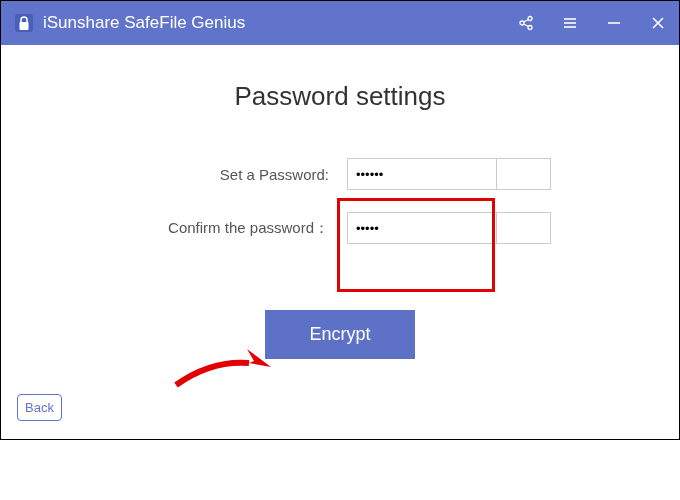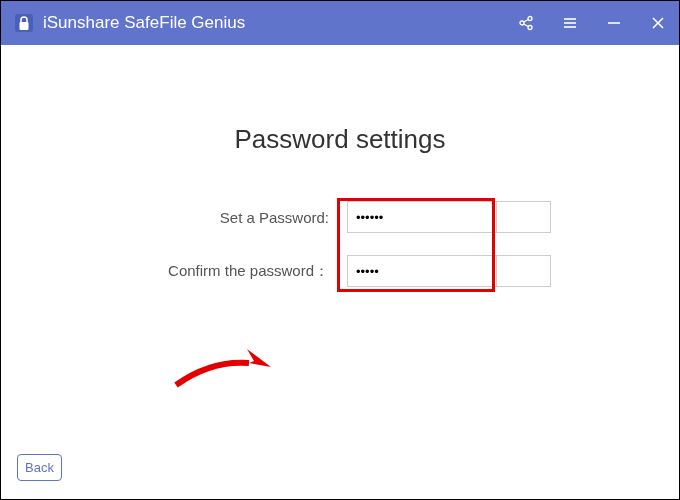--- a/index.html
+++ b/index.html
@@ -1,19 +1,19 @@
 <!DOCTYPE html>
 <html><head>
   <meta charset="utf-8">
   <style>
     * { box-sizing: border-box; margin: 0; padding: 0; }
     body { font-family: -apple-system, BlinkMacSystemFont, "Segoe UI", Arial, sans-serif; background: #fff; }
     .window {
       width: 680px;
-      height: 500px;
+      height: 440px;
       border: 1px solid #000;
       position: relative;
       background: #fff;
     }
     .titlebar {
       height: 44px;
       background: #6174cc;
       color: #fff;
       display: flex;
       align-items: center;
@@ -54,21 +54,20 @@
     .content {
       padding: 36px 60px 0;
       text-align: center;
       position: relative;
     }
     .heading {
       font-size: 26px;
       color: #333;
       font-weight: 400;
       margin-bottom: 46px;
-      margin-top: 43px;
     }
     .form-row {
       display: flex;
       align-items: center;
       justify-content: center;
       margin-bottom: 22px;
       gap: 18px;
     }
     .form-label {
       width: 200px;
@@ -194,20 +193,21 @@
     </div>
 
     <div class="form-row">
       <span class="form-label">Confirm the password：</span>
       <span class="input-group">
         <input type="text" class="input-box" value="•••••" style="">
         <span class="input-trail"></span>
       </span>
     </div>
 
+    <button class="encrypt-btn">Encrypt</button>
 
     <div class="highlight-box"></div>
 
     <svg class="arrow" width="110" height="50" viewBox="0 0 110 50">
       <path d="M5 40 Q 40 15 78 18" stroke="#e30000" stroke-width="6" fill="none"></path>
       <polygon points="78,18 100,22 76,4 83,16" fill="#e30000"></polygon>
     </svg>
   </div>
 
   <button class="back-btn">Back</button>

